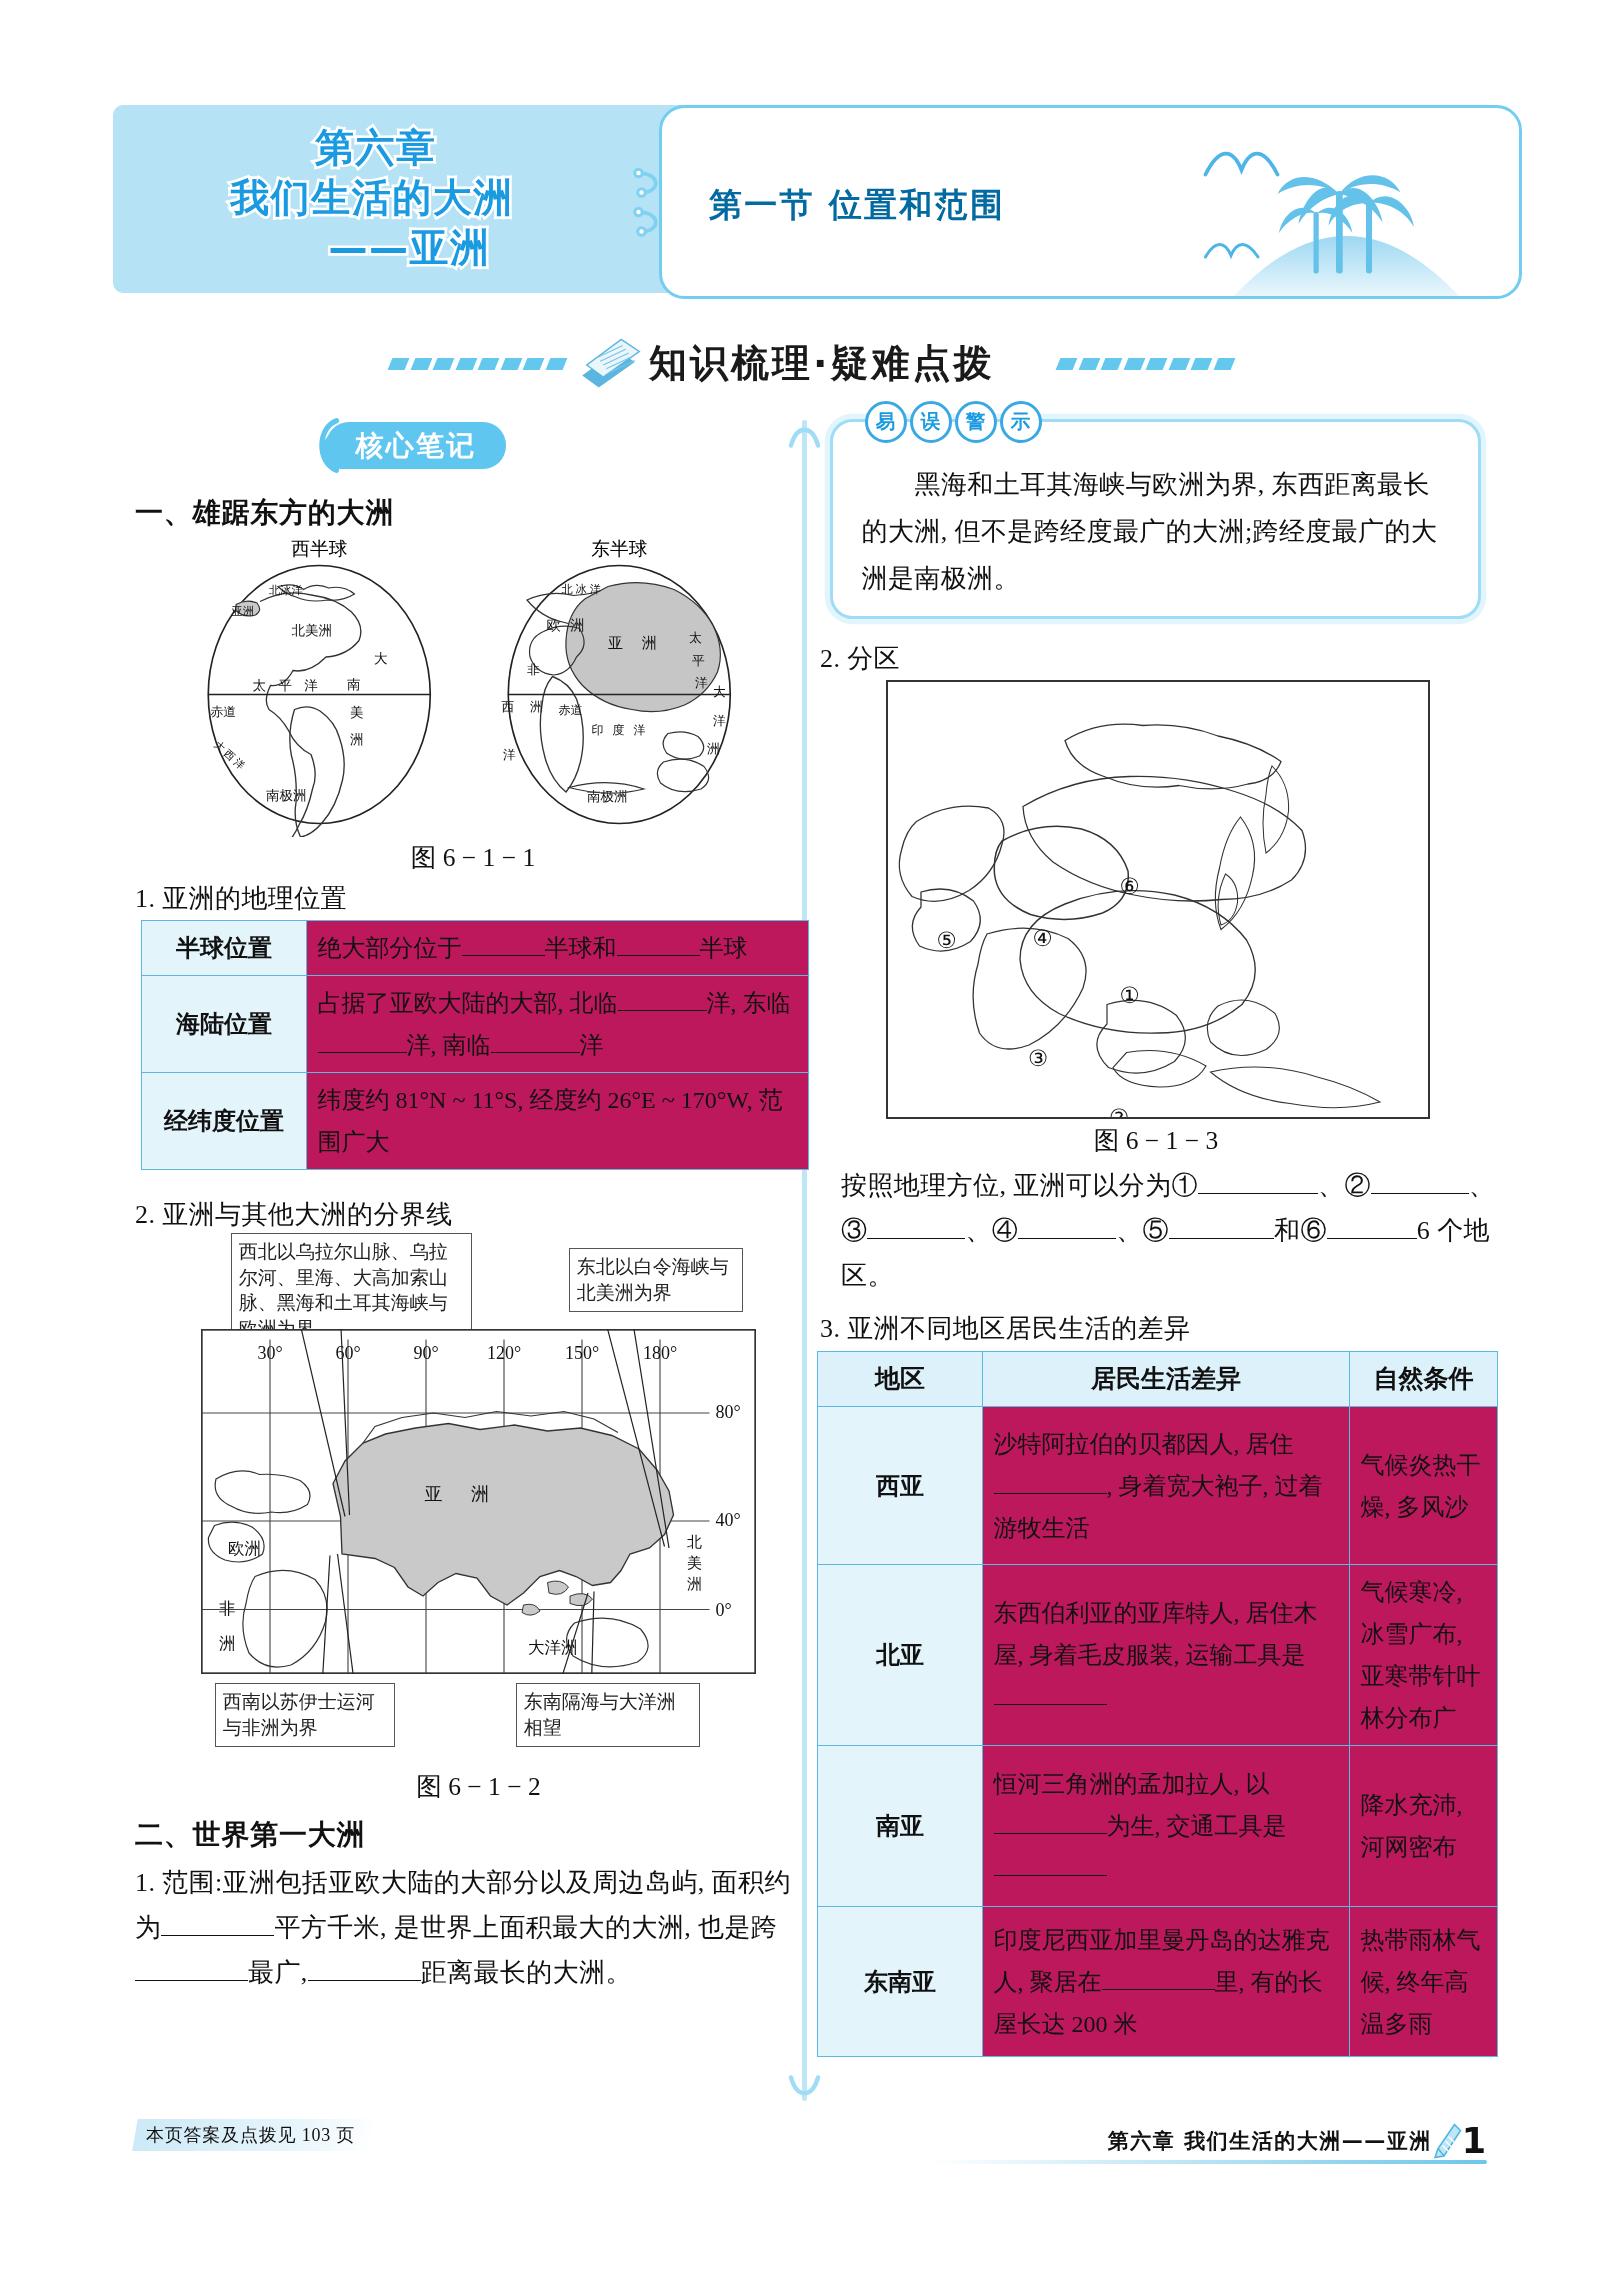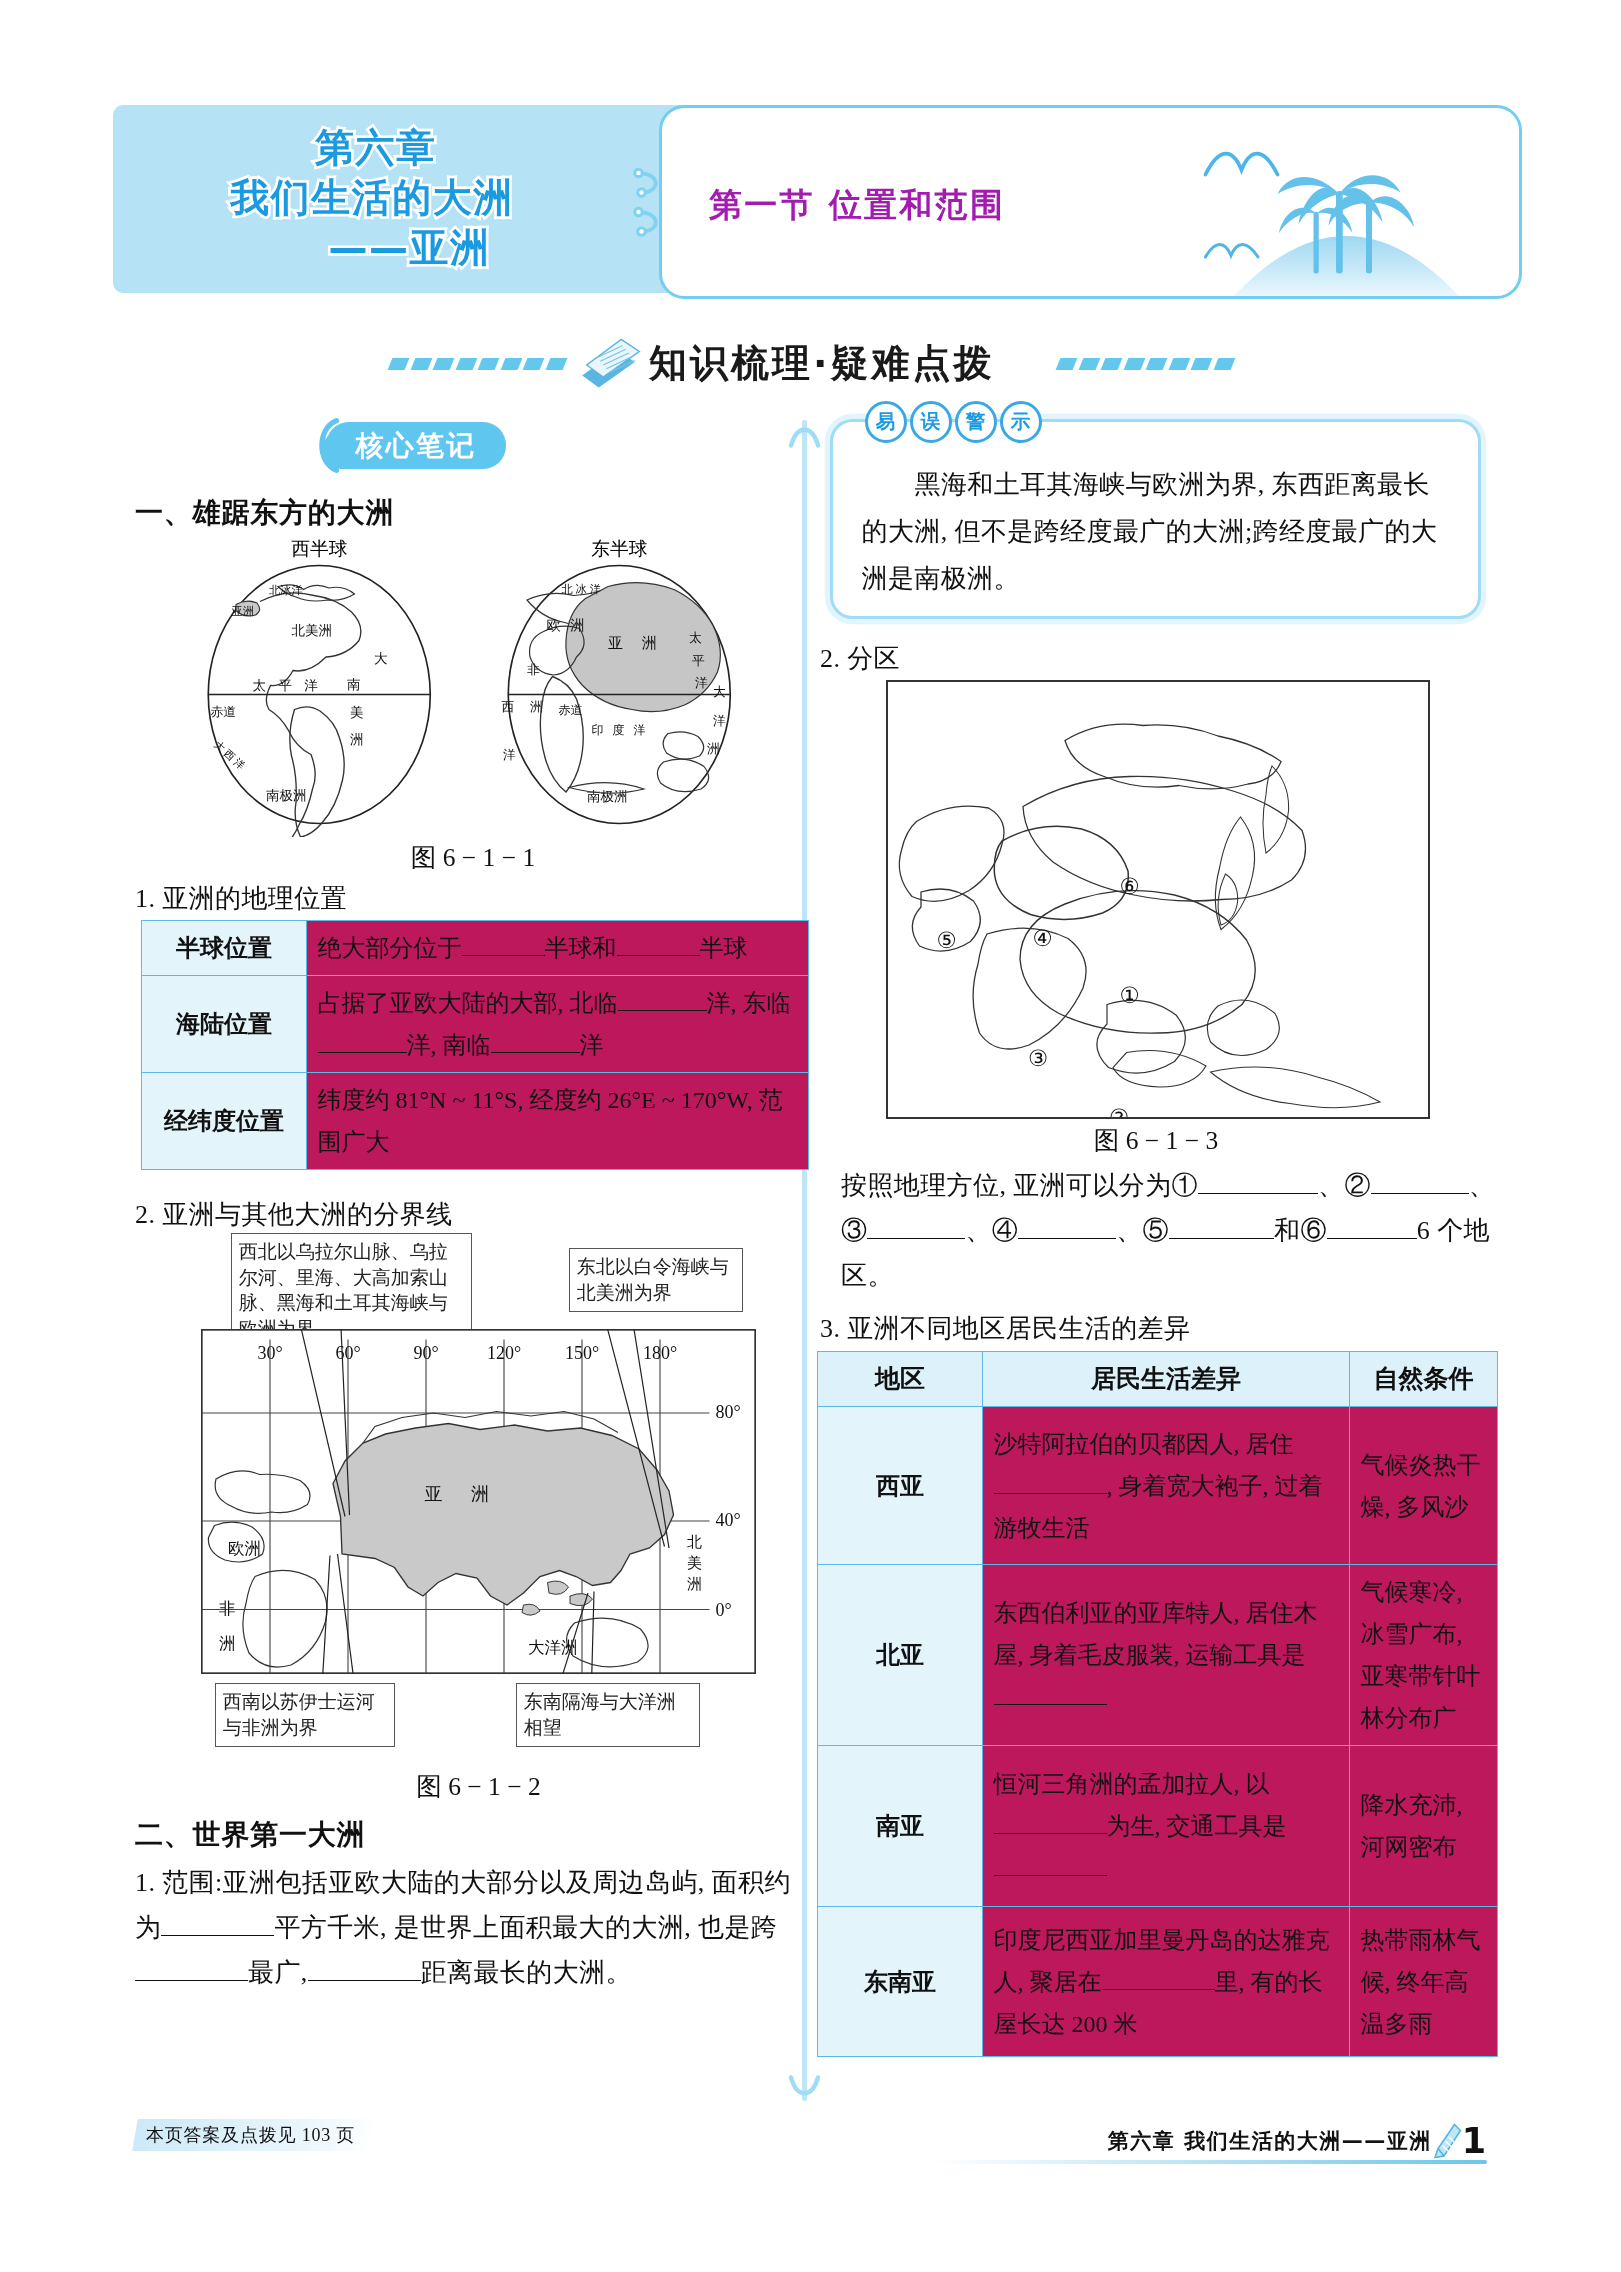--- a/index.html
+++ b/index.html
@@ -33,21 +33,21 @@
   .chapter-text .l1{padding-left:7.5px;}
   .chapter-text .l3{padding-left:75px;}
 
   .section-box{
     position:absolute;left:546px;top:0;width:857px;height:188px;
     border:3px solid #72cdf0;border-radius:25.5px;background:#fff;overflow:hidden;
   }
   .section-title{
     position:absolute;left:47px;top:75px;
     font-family:"DejaVu Sans","Liberation Sans",sans-serif;
-    font-weight:bold;font-size:33px;color:#a21caf;
+    font-weight:bold;font-size:33px;color:#0369a1;
     -webkit-text-stroke:3.8px #ffffff;paint-order:stroke fill;
     letter-spacing:2.3px;
   }
   .connector{position:absolute;left:518px;top:53px;width:45px;height:90px;}
 
   
   .banner{position:absolute;left:0;top:323px;width:1621px;height:83px;}
   .banner-inner{position:absolute;left:390px;top:0;width:841px;height:83px;}
   .dash-l,.dash-r{position:absolute;top:35px;height:12px;}
   .dash-l{left:0;width:173px;}

